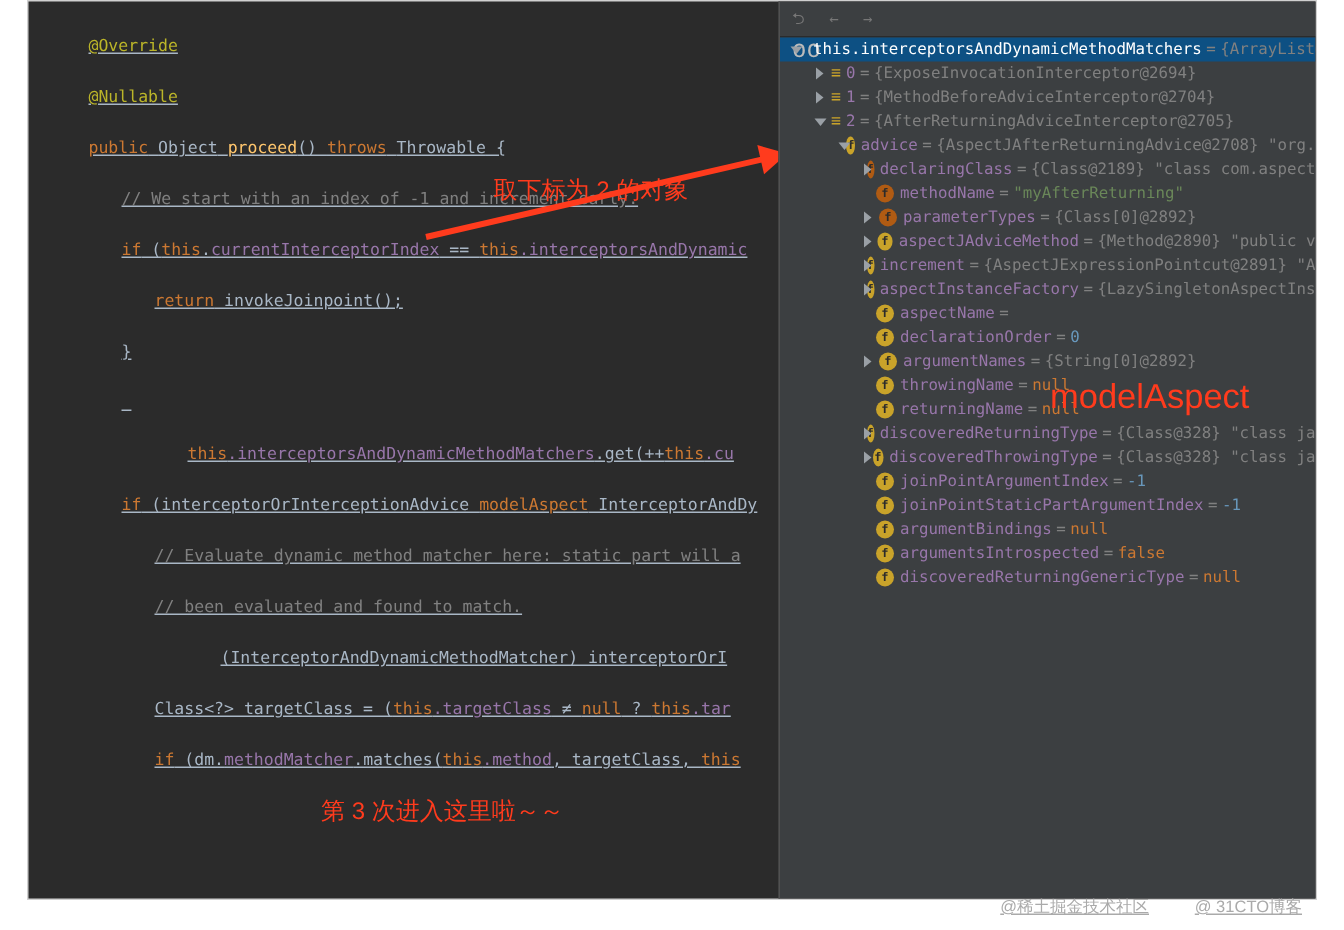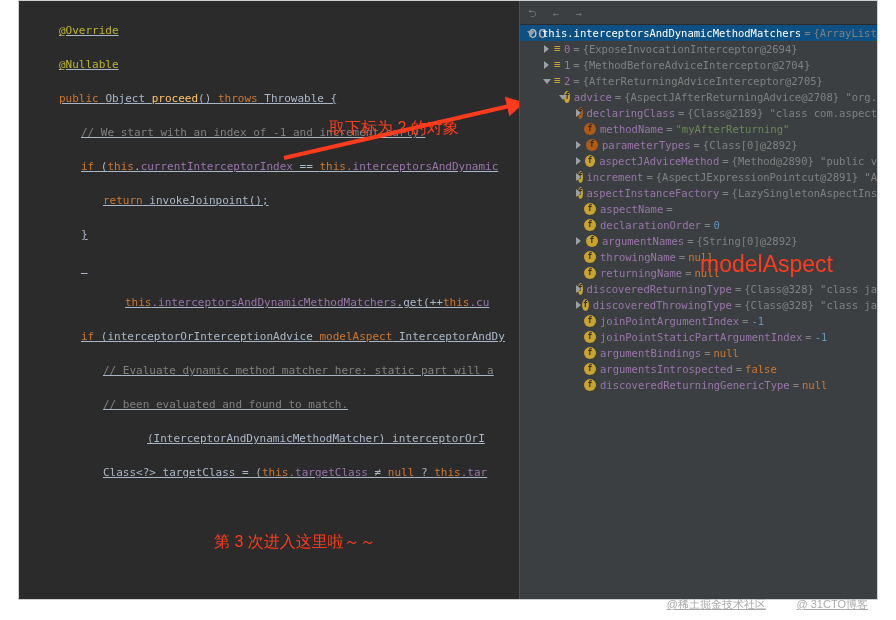--- a/index.html
+++ b/index.html
@@ -154,20 +154,21 @@
 <span class="ln i2"><span class="kw">if</span> (<span class="kw">this</span>.<span class="fld">currentInterceptorIndex</span><span> == </span><span class="kw">this</span><span class="fld">.interceptorsAndDynamic</span></span>
 <span class="ln i3"><span class="kw">return</span><span> invokeJoinpoint();</span></span>
 <span class="ln i2"><span>}</span></span>
 <span class="ln i2">&nbsp;</span>
 <span class="ln i4"><span class="kw">this</span><span class="fld">.interceptorsAndDynamicMethodMatchers</span><span>.get(++</span><span class="kw">this</span><span class="fld">.cu</span></span>
 <span class="ln i2"><span class="kw">if</span><span> (interceptorOrInterceptionAdvice </span><span class="kw">modelAspect</span><span> InterceptorAndDy</span></span>
 <span class="ln i3"><span class="cmt">// Evaluate dynamic method matcher here: static part will a</span></span>
 <span class="ln i3"><span class="cmt">// been evaluated and found to match.</span></span>
 <span class="ln i5"><span>(InterceptorAndDynamicMethodMatcher) interceptorOrI</span></span>
 <span class="ln i3"><span>Class&lt;?&gt; targetClass = (</span><span class="kw">this</span><span class="fld">.targetClass</span><span> ≠ </span><span class="kw">null</span><span> ? </span><span class="kw">this</span><span class="fld">.tar</span></span>
+<span class="ln i3"><span class="kw">if</span><span> (dm.</span><span class="fld">methodMatcher</span><span>.matches(</span><span class="kw">this</span><span class="fld">.method</span><span>, targetClass, </span><span class="kw">this</span></span>
 
 
 
 
 
 
 
 
 
 

